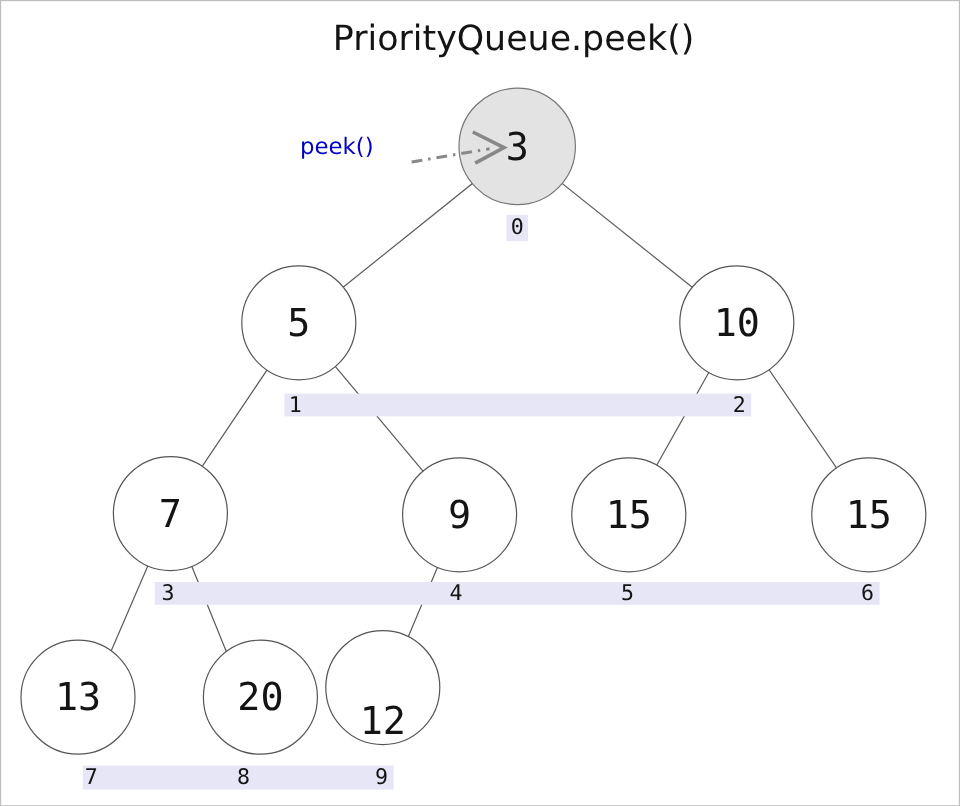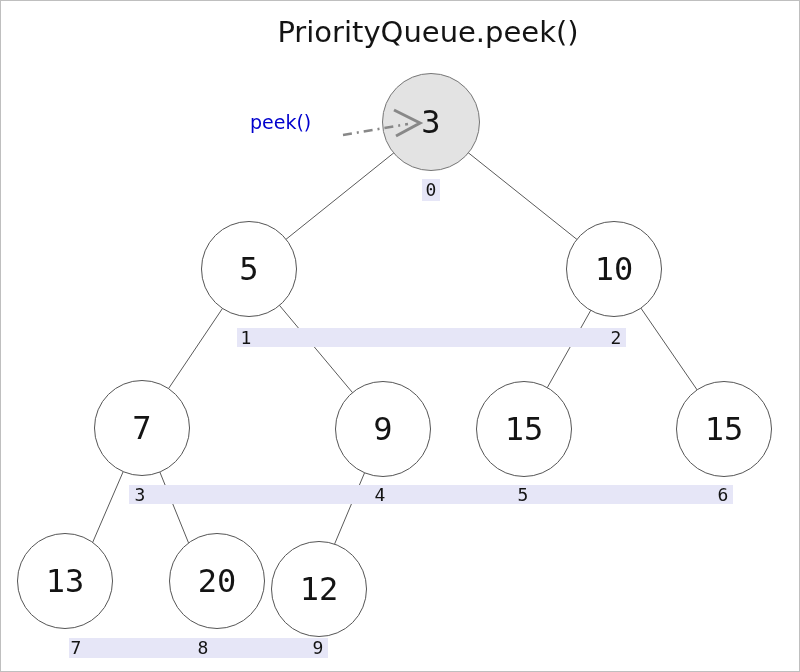--- a/index.html
+++ b/index.html
@@ -107,21 +107,21 @@
     </div>
   <div class="node" style="left:675px; top:380px;">
       <span>15</span>
     </div>
   <div class="node" style="left:16px;  top:532px;">
       <span>13</span>
     </div>
   <div class="node" style="left:168px; top:532px;">
       <span>20</span>
     </div>
-  <div class="node" style="left:270px; top:540px;">
+  <div class="node" style="left:270px; top:524px;align-items:flex-end;">
       <span>12</span>
     </div>
 
   <svg class="layer" viewBox="0 0 800 672">
     <path d="M342,134 L407,123" stroke="#888888" stroke-width="2.5" stroke-dasharray="9,5,2,5" fill="none"></path>
     <path d="M393,109 L419,122 L395,135" stroke="#888888" stroke-width="3" fill="none" stroke-linejoin="miter"></path>
   </svg>
 
   <div class="title">PriorityQueue.peek()</div>
   <div class="peek-label">peek()</div>

